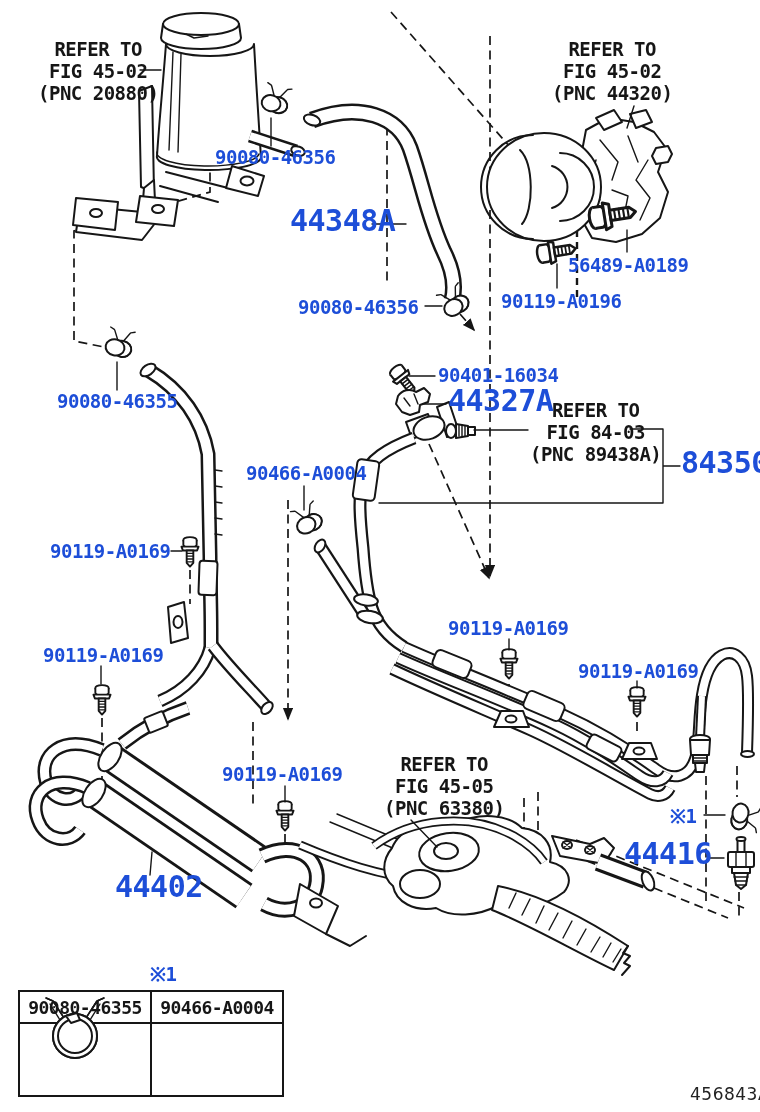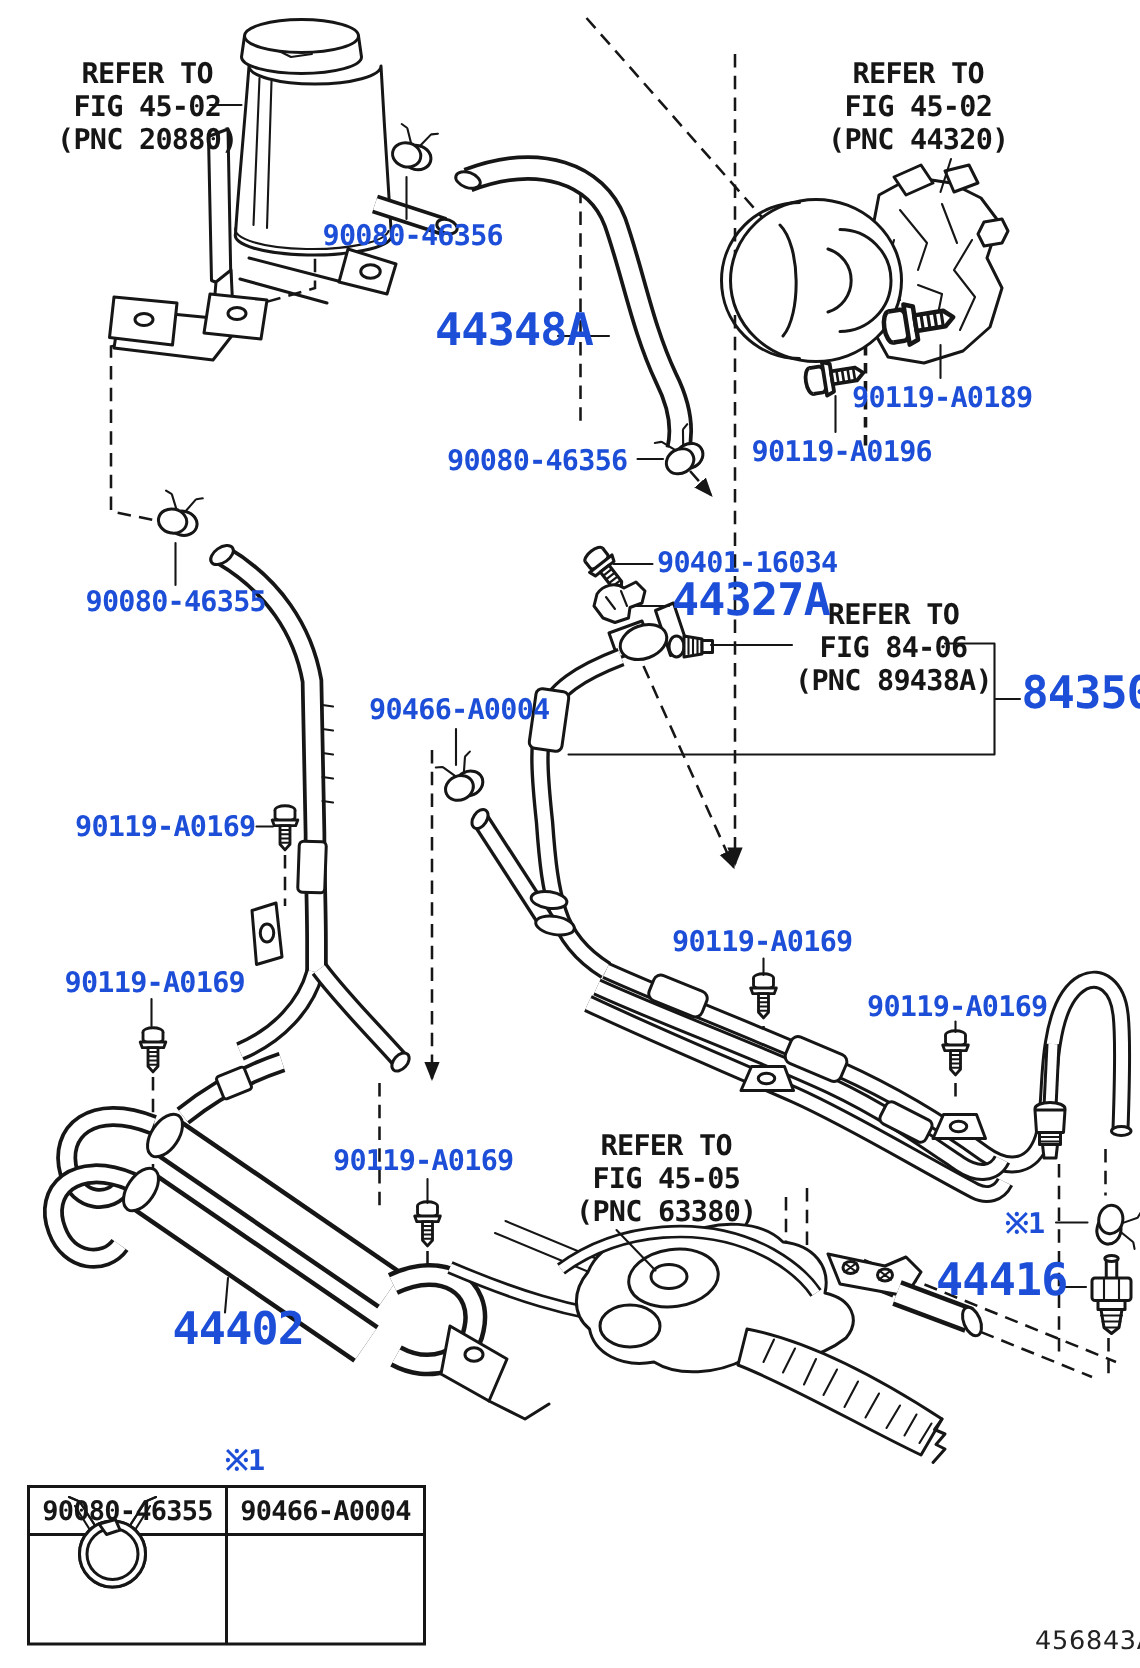--- a/index.html
+++ b/index.html
@@ -283,33 +283,33 @@
 </div>
 
 <div class="callout" style="left:552px;top:38px;">
   <div>REFER TO</div>
   <div>FIG 45-02</div>
   <div>(PNC 44320)</div>
 </div>
 
 <div class="callout" style="left:530px;top:399px;">
   <div>REFER TO</div>
-  <div>FIG 84-06</div>
+  <div>FIG 84-03</div>
   <div>(PNC 89438A)</div>
 </div>
 
 <div class="callout" style="left:384px;top:753px;">
   <div>REFER TO</div>
   <div>FIG 45-05</div>
   <div>(PNC 63380)</div>
 </div>
 
 <div class="lbl" style="left:215px;top:146px;">90080-46356</div>
 <div class="lbl big" style="left:290px;top:210px;">44348A</div>
-<div class="lbl" style="left:568px;top:254px;">90119-A0189</div>
+<div class="lbl" style="left:568px;top:254px;">56489-A0189</div>
 <div class="lbl" style="left:501px;top:290px;">90119-A0196</div>
 <div class="lbl" style="left:298px;top:296px;">90080-46356</div>
 <div class="lbl" style="left:438px;top:364px;">90401-16034</div>
 <div class="lbl big" style="left:448px;top:390px;">44327A</div>
 <div class="lbl big" style="left:681px;top:452px;">84350</div>
 <div class="lbl" style="left:246px;top:462px;">90466-A0004</div>
 <div class="lbl" style="left:57px;top:390px;">90080-46355</div>
 <div class="lbl" style="left:50px;top:540px;">90119-A0169</div>
 <div class="lbl" style="left:43px;top:644px;">90119-A0169</div>
 <div class="lbl" style="left:448px;top:617px;">90119-A0169</div>

